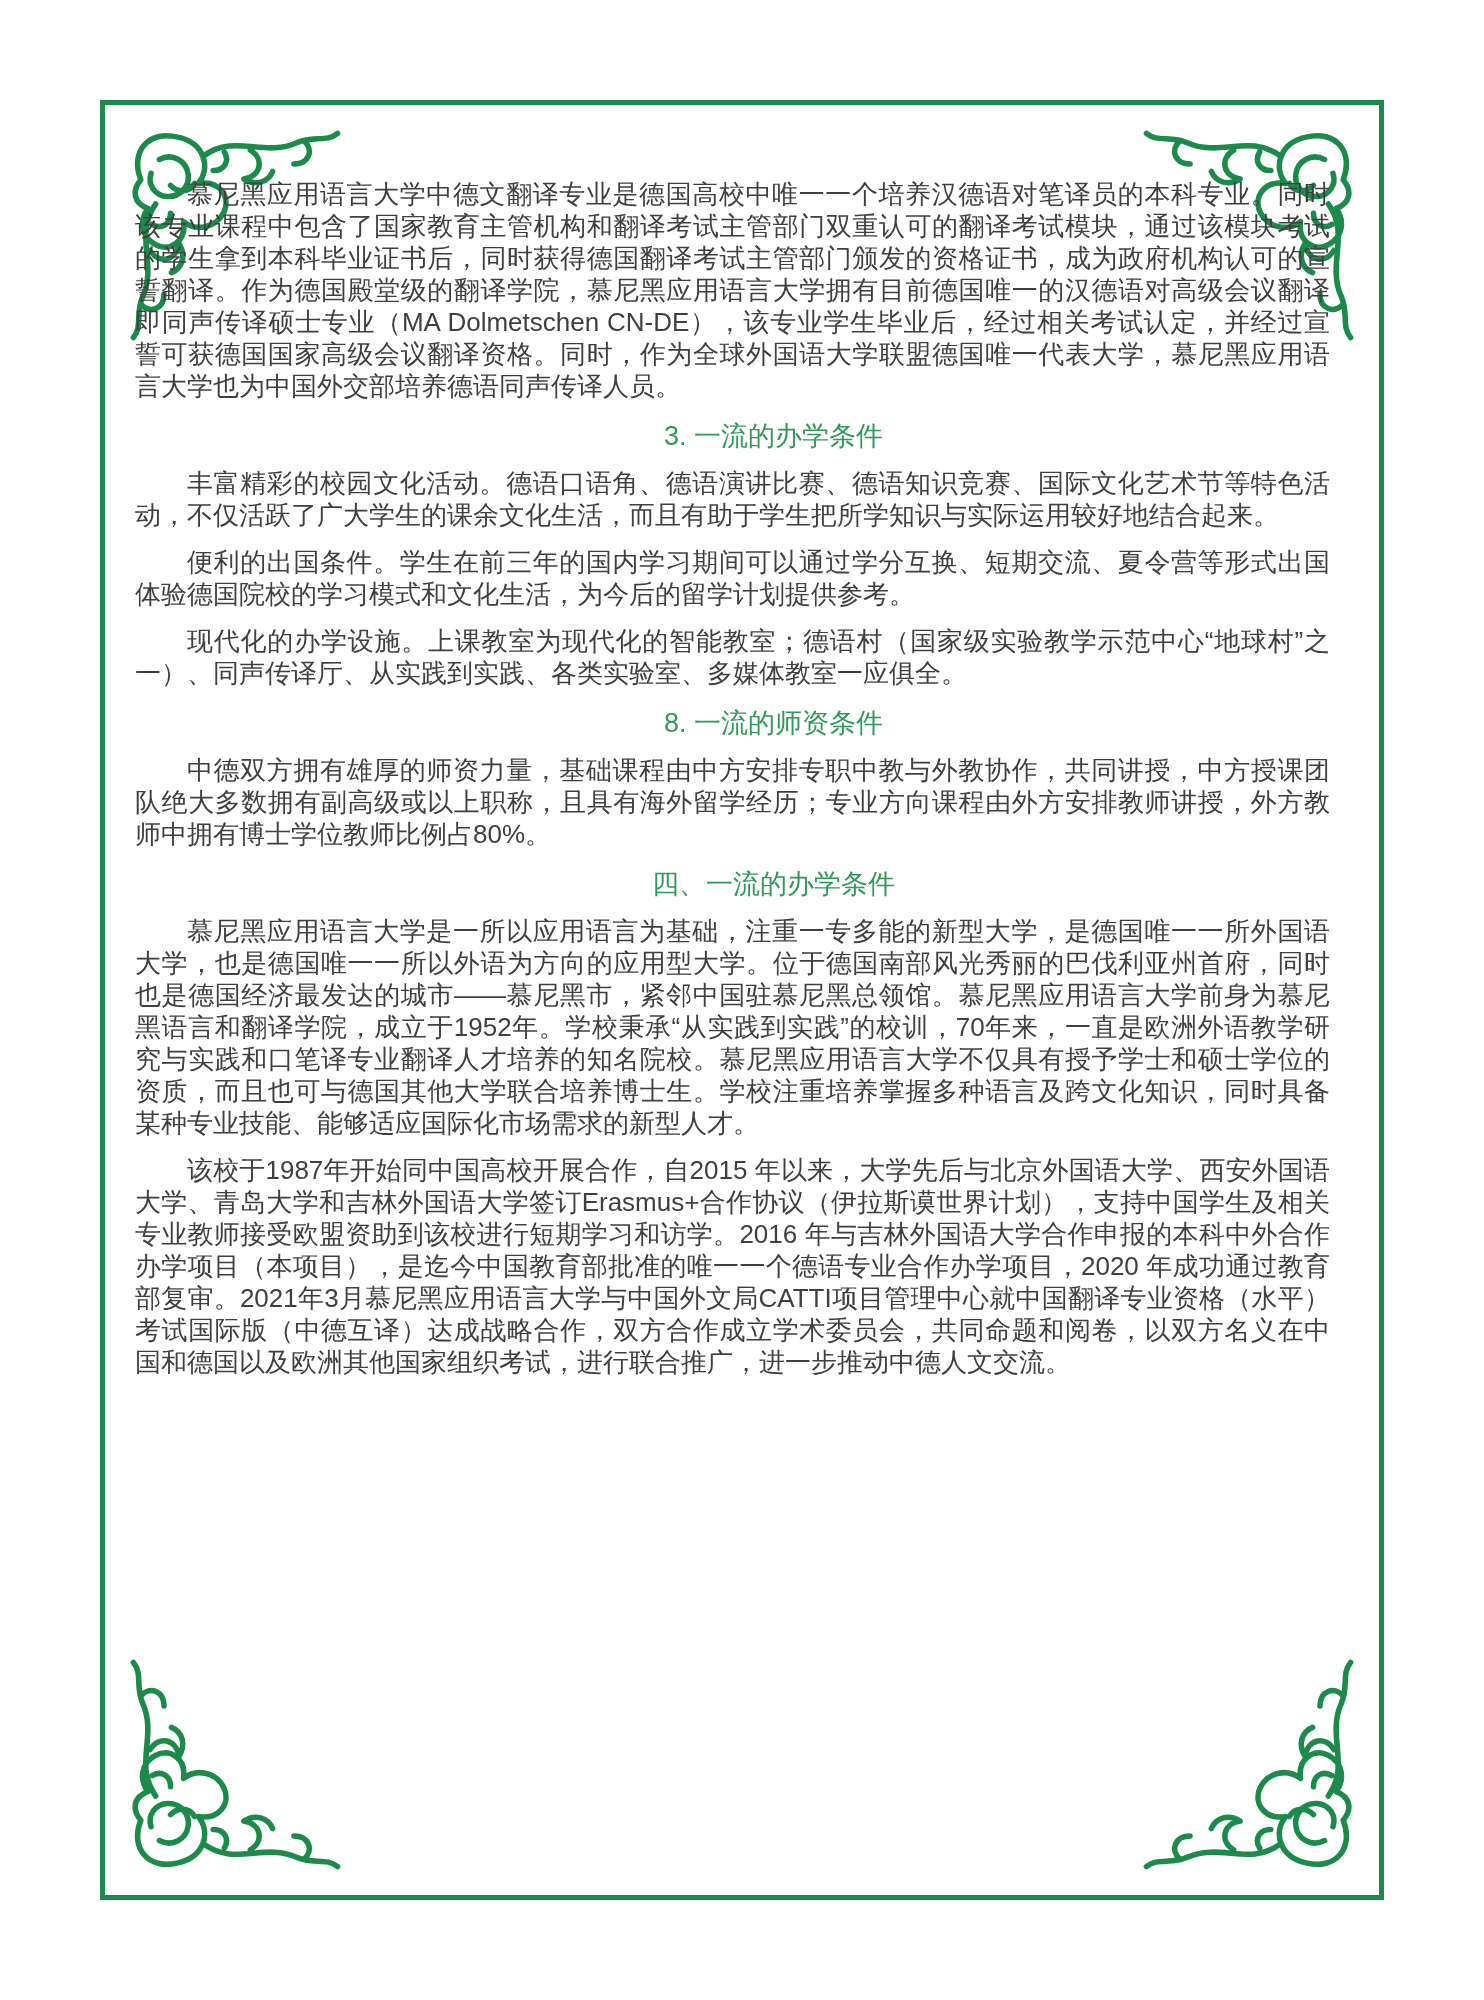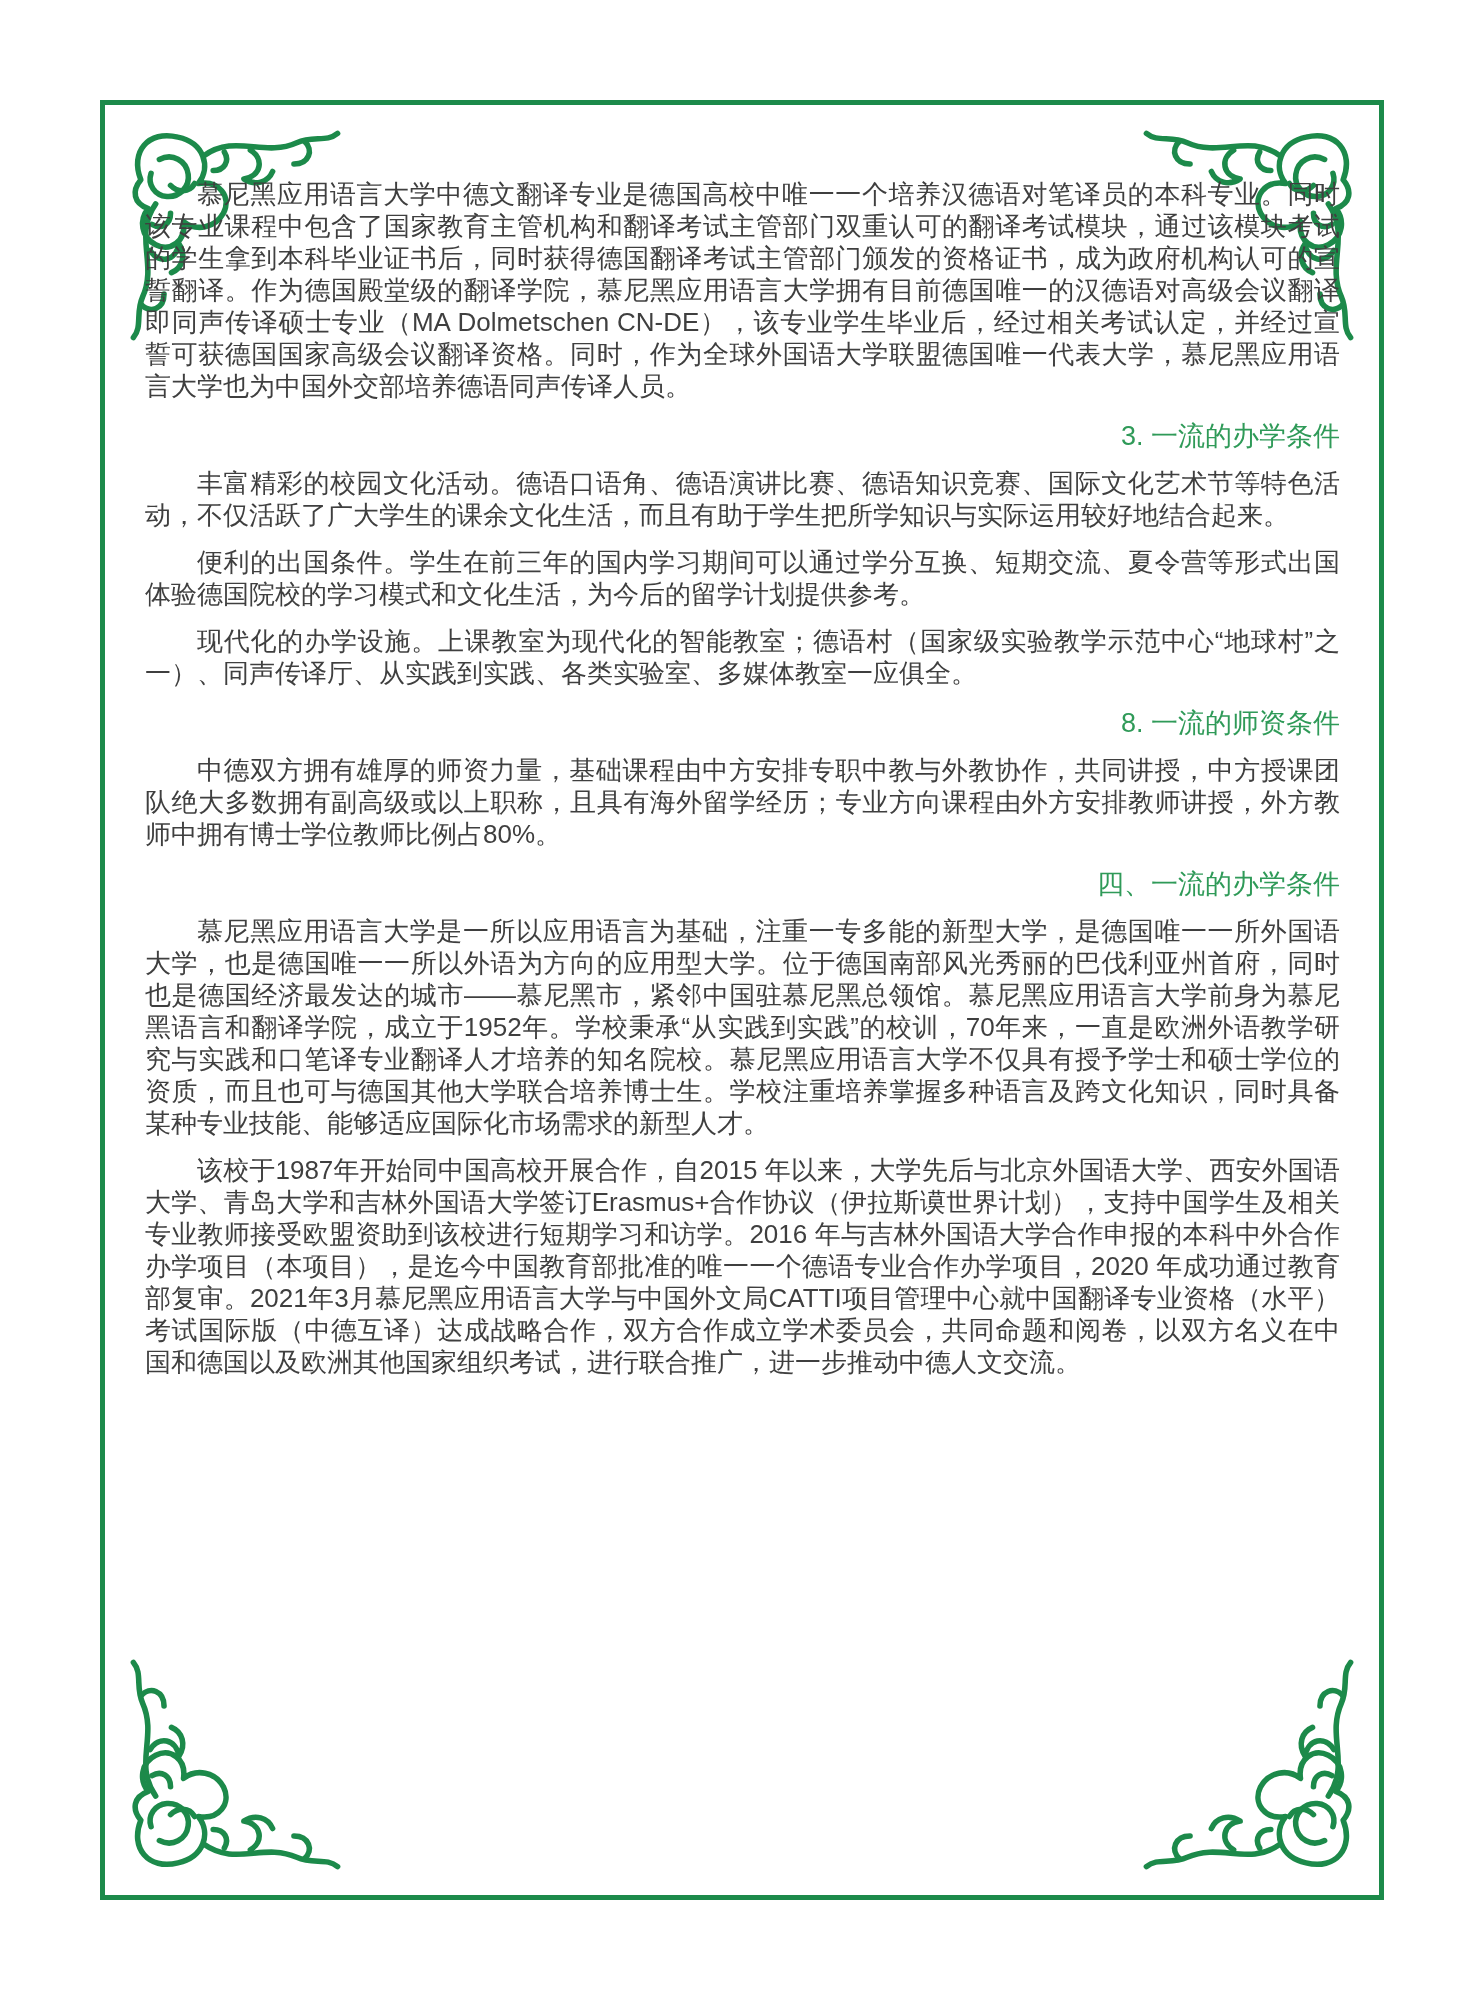--- a/index.html
+++ b/index.html
@@ -30,40 +30,40 @@
     height: 232px;
     pointer-events: none;
   }
   .corner.tl { left: 8px;  top: 8px; }
   .corner.tr { right: 8px; top: 8px; transform: scaleX(-1); }
   .corner.bl { left: 8px;  bottom: 8px; transform: scaleY(-1); }
   .corner.br { right: 8px; bottom: 8px; transform: scale(-1,-1); }
 
   .content {
     position: absolute;
-    left: 145px;
+    left: 135px;
     top: 178px;
     width: 1195px;
     color: #3f3f3f;
     font-size: 26px;
     line-height: 32px;
     text-align: justify;
   }
   .para {
     margin: 0 0 15px 0;
     text-indent: 52px;
   }
   .section-heading {
     margin: 18px 0 15px 0;
     padding-left: 82px;
     font-size: 27px;
     font-weight: normal;
     color: #2f9a58;
     line-height: 32px;
-    text-align: right;
+    text-align: center;
   }
   svg.defs-only { position: absolute; width: 0; height: 0; overflow: hidden; }
 </style>
 </head>
 <body>
 
 <svg class="defs-only" xmlns="http://www.w3.org/2000/svg" aria-hidden="true">
   <defs>
     <g id="flourish" fill="none" stroke="#1c8a4a" stroke-width="6" stroke-linecap="round" stroke-linejoin="round">
 

